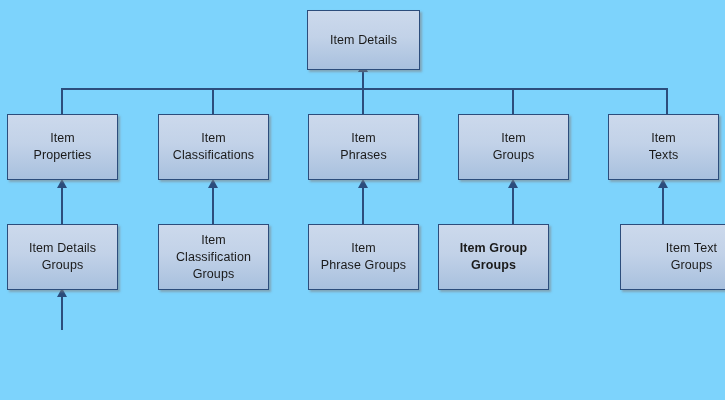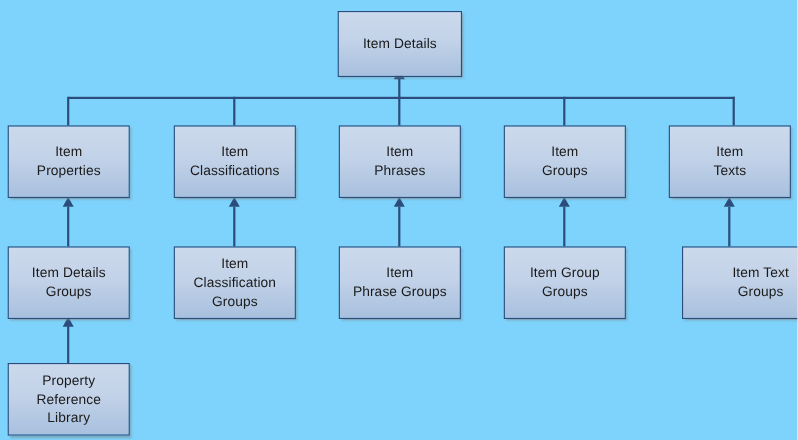--- a/index.html
+++ b/index.html
@@ -112,23 +112,20 @@
   <div class="node" style="left:7px; top:224px; width:111px; height:66px;">Item Details
 Groups</div>
 
   <div class="node" style="left:158px; top:224px; width:111px; height:66px;">Item
 Classification
 Groups</div>
 
   <div class="node" style="left:308px; top:224px; width:111px; height:66px;">Item
 Phrase Groups</div>
 
-  <div class="node" style="left:458px; top:224px; width:111px; height:66px;">Item Group
+  <div class="node" style="left:438px; top:224px; width:111px; height:66px;font-weight:bold;">Item Group
 Groups</div>
 
   <div class="node" style="left:620px; top:224px; width:111px; height:66px;padding-left:32px;">Item Text
 Groups</div>
 
-  <div class="node" style="left:7px; top:330px; width:111px; height:66px;">Property
-Reference
-Library</div>
 
 </div>
 
 </body></html>

